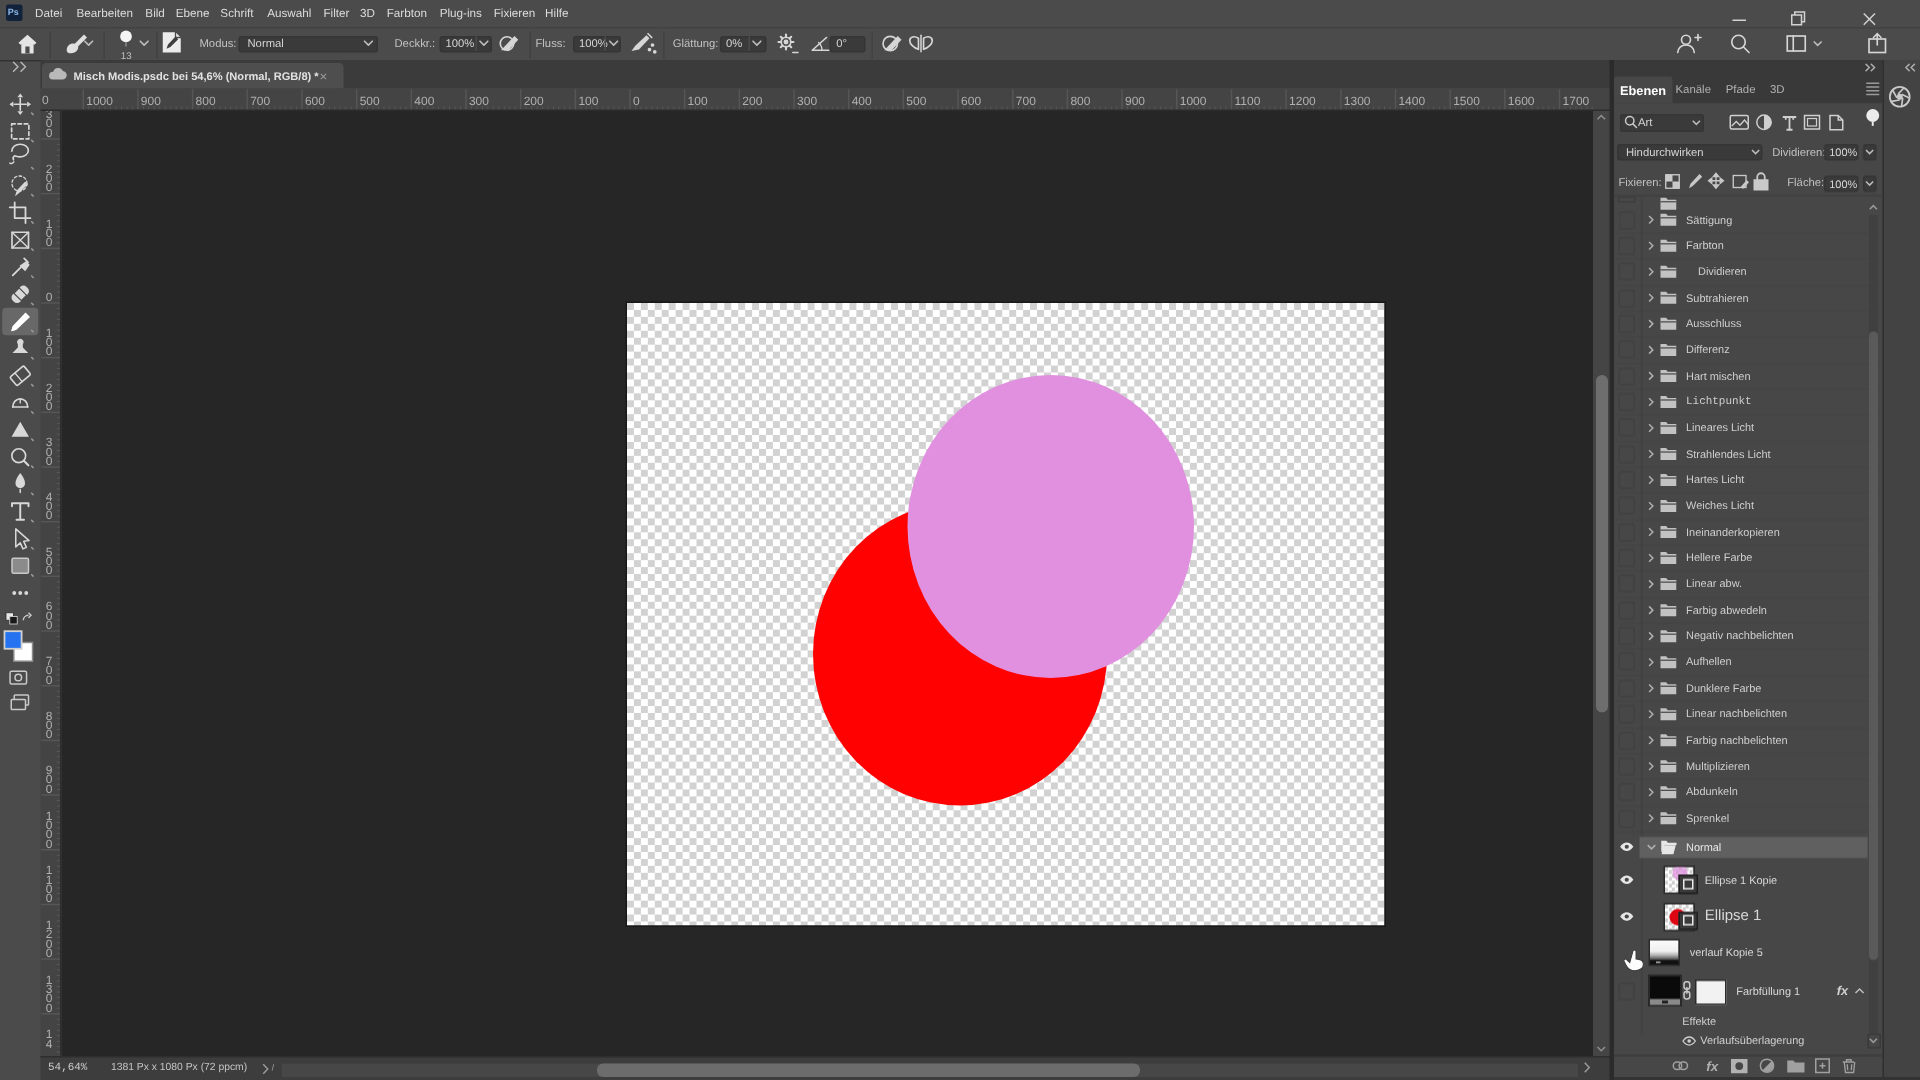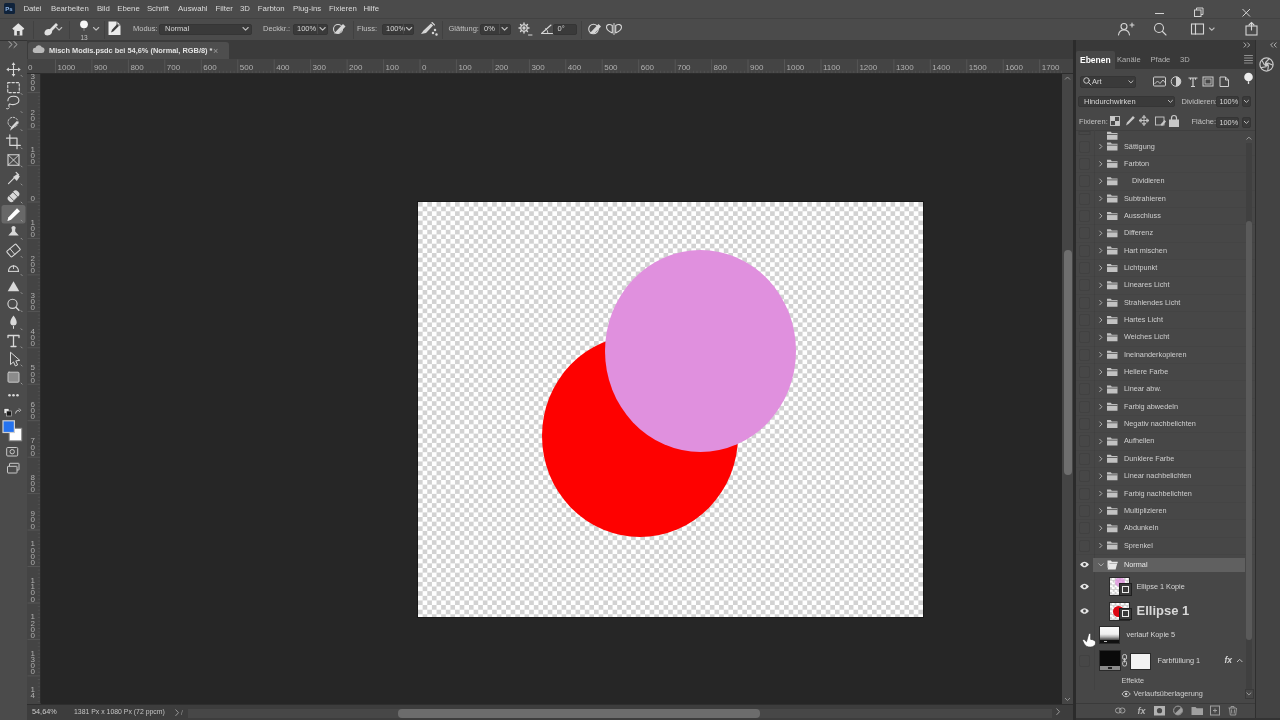--- a/index.html
+++ b/index.html
@@ -15,21 +15,21 @@
 <div style="left:27px;top:704px;width:1049px;height:16px;background:#3d3d3d;border-top:1px solid #2e2e2e;"></div>
 <div style="left:1062px;top:73.5px;width:11px;height:630.5px;background:#454545;"></div>
 <div style="left:1063.5px;top:250px;width:8px;height:225px;background:#6e6e6e;border-radius:4px;"></div>
 <div style="left:1073px;top:40px;width:3px;height:680px;background:#2b2b2b;"></div>
 <div style="left:418px;top:202px;width:505px;height:415px;overflow:hidden;outline:1px solid #181818;background:repeating-conic-gradient(#ffffff 0% 25%, #d2d2d2 0% 50%) 0 0/9.28px 9.28px;">
 <div style="position:absolute;left:124.3px;top:132.5px;width:196.2px;height:202.3px;border-radius:50%;background:#fe0100;"></div>
 <div style="position:absolute;left:186.5px;top:47.5px;width:191px;height:202px;border-radius:50%;background:#e090de;"></div>
 </div>
 <div class="t" style="left:49px;top:44.5px;font-size:7.4px;line-height:12px;color:#e2e2e2;font-weight:bold;">Misch Modis.psdc bei 54,6% (Normal, RGB/8) *</div>
 <div class="t" style="left:213px;top:44.5px;font-size:9px;line-height:12px;color:#9a9a9a;font-weight:normal;">×</div>
-<div class="t" style="left:32px;top:705.5px;font-size:7.3px;line-height:12px;color:#cccccc;font-weight:normal;">54,64%</div>
+<div class="t" style="left:32px;top:705.5px;font-size:7.3px;line-height:12px;color:#cccccc;font-weight:normal;font-family:Liberation Mono, monospace;">54,64%</div>
 <div class="t" style="left:74px;top:705.5px;font-size:6.9px;line-height:12px;color:#c4c4c4;font-weight:normal;">1381 Px x 1080 Px (72 ppcm)</div>
 <div style="left:188px;top:709px;width:864px;height:8.5px;background:#474747;"></div>
 <div style="left:398px;top:709px;width:362px;height:8.5px;background:#6c6c6c;border-radius:4px;"></div>
 <div class="t" style="left:181px;top:706.5px;font-size:6.5px;line-height:12px;color:#9a9a9a;font-weight:normal;">/</div>
 <div style="left:3.5px;top:2.5px;width:11px;height:11px;background:#10233b;border-radius:1.5px;"></div>
 <div class="t" style="left:5.2px;top:2.5px;font-size:6px;line-height:12px;color:#8fb6e8;font-weight:bold;">Ps</div>
 <div class="t" style="left:23.4px;top:3px;font-size:7.8px;line-height:12px;color:#dcdcdc;font-weight:normal;">Datei</div>
 <div class="t" style="left:51px;top:3px;font-size:7.8px;line-height:12px;color:#dcdcdc;font-weight:normal;">Bearbeiten</div>
 <div class="t" style="left:96.9px;top:3px;font-size:7.8px;line-height:12px;color:#dcdcdc;font-weight:normal;">Bild</div>
 <div class="t" style="left:117.2px;top:3px;font-size:7.8px;line-height:12px;color:#dcdcdc;font-weight:normal;">Ebene</div>
@@ -103,21 +103,21 @@
 <div style="left:1079px;top:209.9px;width:11px;height:12px;border:1px solid #414141;border-radius:2px;"></div>
 <div class="t" style="left:1124px;top:209.9px;font-size:7.3px;line-height:12px;color:#cfcfcf;font-weight:normal;">Ausschluss</div>
 <div style="left:1076px;top:224.275px;width:179px;height:0.7px;background:rgba(0,0,0,0.035);"></div>
 <div style="left:1079px;top:227.25px;width:11px;height:12px;border:1px solid #414141;border-radius:2px;"></div>
 <div class="t" style="left:1124px;top:227.25px;font-size:7.3px;line-height:12px;color:#cfcfcf;font-weight:normal;">Differenz</div>
 <div style="left:1076px;top:241.625px;width:179px;height:0.7px;background:rgba(0,0,0,0.035);"></div>
 <div style="left:1079px;top:244.6px;width:11px;height:12px;border:1px solid #414141;border-radius:2px;"></div>
 <div class="t" style="left:1124px;top:244.6px;font-size:7.3px;line-height:12px;color:#cfcfcf;font-weight:normal;">Hart mischen</div>
 <div style="left:1076px;top:258.975px;width:179px;height:0.7px;background:rgba(0,0,0,0.035);"></div>
 <div style="left:1079px;top:261.95px;width:11px;height:12px;border:1px solid #414141;border-radius:2px;"></div>
-<div class="t" style="left:1124px;top:261.95px;font-size:7.3px;line-height:12px;color:#cfcfcf;font-weight:normal;">Lichtpunkt</div>
+<div class="t" style="left:1124px;top:261.95px;font-size:7.3px;line-height:12px;color:#cfcfcf;font-weight:normal;font-family:Liberation Mono, monospace;">Lichtpunkt</div>
 <div style="left:1076px;top:276.325px;width:179px;height:0.7px;background:rgba(0,0,0,0.035);"></div>
 <div style="left:1079px;top:279.3px;width:11px;height:12px;border:1px solid #414141;border-radius:2px;"></div>
 <div class="t" style="left:1124px;top:279.3px;font-size:7.3px;line-height:12px;color:#cfcfcf;font-weight:normal;">Lineares Licht</div>
 <div style="left:1076px;top:293.675px;width:179px;height:0.7px;background:rgba(0,0,0,0.035);"></div>
 <div style="left:1079px;top:296.65px;width:11px;height:12px;border:1px solid #414141;border-radius:2px;"></div>
 <div class="t" style="left:1124px;top:296.65px;font-size:7.3px;line-height:12px;color:#cfcfcf;font-weight:normal;">Strahlendes Licht</div>
 <div style="left:1076px;top:311.025px;width:179px;height:0.7px;background:rgba(0,0,0,0.035);"></div>
 <div style="left:1079px;top:314px;width:11px;height:12px;border:1px solid #414141;border-radius:2px;"></div>
 <div class="t" style="left:1124px;top:314px;font-size:7.3px;line-height:12px;color:#cfcfcf;font-weight:normal;">Hartes Licht</div>
 <div style="left:1076px;top:328.375px;width:179px;height:0.7px;background:rgba(0,0,0,0.035);"></div>
@@ -162,21 +162,21 @@
 <div style="left:1076px;top:553.925px;width:179px;height:0.7px;background:rgba(0,0,0,0.035);"></div>
 <div style="left:1093px;top:557.5px;width:151.5px;height:14px;background:#606060;"></div>
 <div class="t" style="left:1124px;top:558.5px;font-size:7.3px;line-height:12px;color:#e8e8e8;font-weight:normal;">Normal</div>
 <div style="left:1109px;top:577px;width:21px;height:19px;overflow:hidden;background:repeating-conic-gradient(#ffffff 0% 25%, #cfcfcf 0% 50%) 0 0/4.6px 4.6px;border:1px solid #2a2a2a;">
     <div style="position:absolute;left:4.5px;top:-1px;width:10px;height:10px;border-radius:50%;background:rgba(222,142,220,0.75);"></div>
   </div>
 <div class="t" style="left:1136.5px;top:580.5px;font-size:7.3px;line-height:12px;color:#d8d8d8;font-weight:normal;">Ellipse 1 Kopie</div>
 <div style="left:1109px;top:601.5px;width:21px;height:19px;overflow:hidden;background:repeating-conic-gradient(#ffffff 0% 25%, #cfcfcf 0% 50%) 0 0/4.6px 4.6px;border:1px solid #2a2a2a;">
     <div style="position:absolute;left:2.5px;top:3.5px;width:11px;height:11px;border-radius:50%;background:#dd0713;"></div>
   </div>
-<div class="t" style="left:1136.5px;top:605px;font-size:13px;line-height:12px;color:#d8d8d8;font-weight:bold;">Ellipse 1</div>
+<div class="t" style="left:1136.5px;top:605px;font-size:10px;line-height:12px;color:#d8d8d8;font-weight:normal;">Ellipse 1</div>
 <div style="left:1119px;top:583px;width:12.5px;height:12.5px;background:#3a3a3a;border:1px solid #1e1e1e;"></div>
 <div style="left:1121.8px;top:585.8px;width:7px;height:7px;border:1.3px solid #ececec;"></div>
 <div style="left:1119px;top:607.5px;width:12.5px;height:12.5px;background:#3a3a3a;border:1px solid #1e1e1e;"></div>
 <div style="left:1121.8px;top:610.3px;width:7px;height:7px;border:1.3px solid #ececec;"></div>
 <div style="left:1099px;top:626px;width:20.5px;height:17.5px;border:1px solid #2a2a2a;background:linear-gradient(#fbfbfb 0%,#efefef 45%,#b0b0b0 62%,#666666 75%,#1e1e1e 90%,#0c0c0c 100%);"></div>
 <div style="left:1099.5px;top:640px;width:19.5px;height:3px;background:#111;"></div>
 <div style="left:1104px;top:641px;width:3px;height:1.4px;background:#bbb;"></div>
 <div class="t" style="left:1126.5px;top:629px;font-size:7.3px;line-height:12px;color:#d8d8d8;font-weight:normal;">verlauf Kopie 5</div>
 <div style="left:1079px;top:655px;width:11px;height:12px;border:1px solid #414141;border-radius:2px;"></div>
 <div style="left:1099px;top:650px;width:21.5px;height:21px;border:1px solid #2a2a2a;background:#0a0a0a;"></div>

